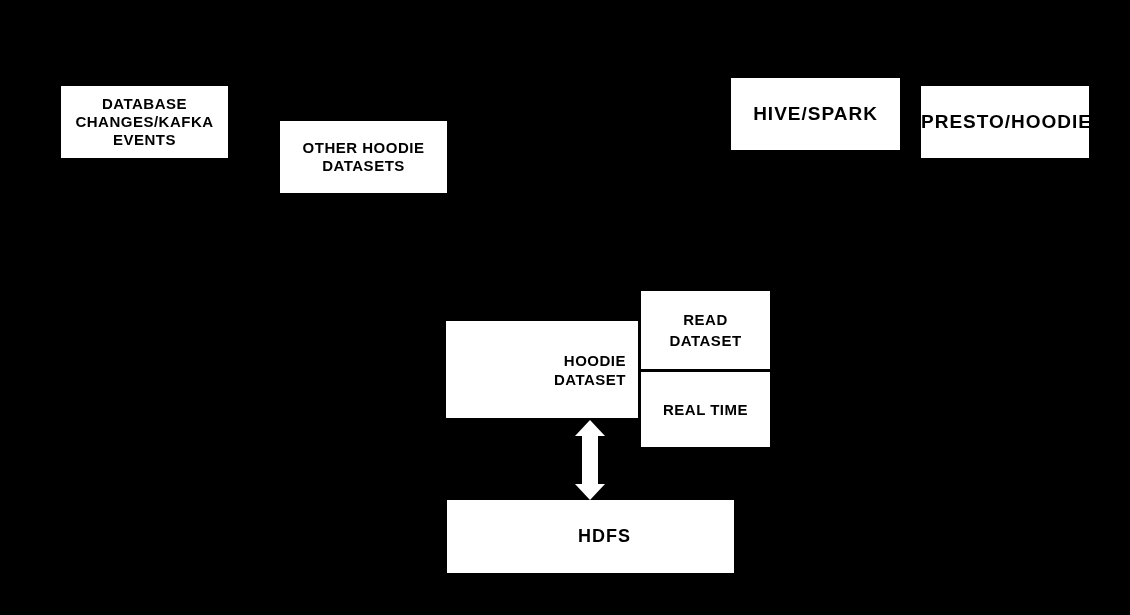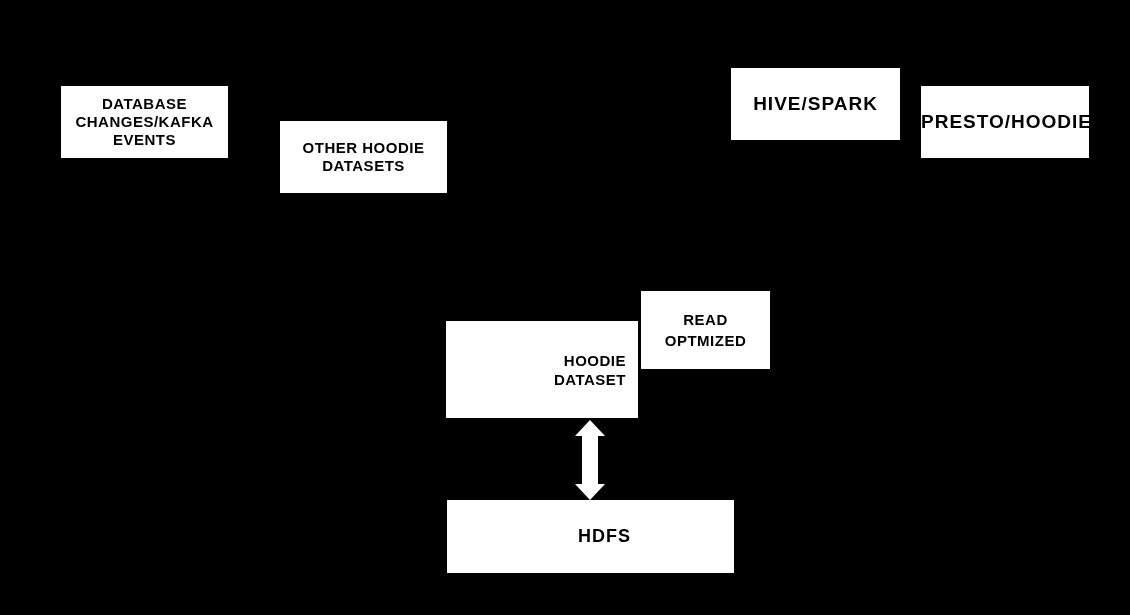--- a/index.html
+++ b/index.html
@@ -30,21 +30,21 @@
   }
   .node .lbl {
     white-space: pre-line;
     display: block;
     width: 100%;
   }
   
   .n-database   { left: 61px;  top: 86px; width: 167px; height: 72px; font-size: 15px; line-height: 18px; }
   .n-other      { left: 280px; top: 86px; width: 167px; height: 72px; font-size: 15px; line-height: 18px; margin-top: 35px; }
   
-  .n-hive       { left: 731px; top: 68px; width: 169px; height: 72px; font-size: 19px; letter-spacing: 1px; }
+  .n-hive       { left: 731px; top: 78px; width: 169px; height: 72px; font-size: 19px; letter-spacing: 1px; }
   .n-presto     { left: 921px; top: 86px; width: 168px; height: 72px; font-size: 19px; letter-spacing: 1px; }
   
   .n-hoodie     { left: 446px; top: 321px; width: 192px; height: 97px; font-size: 15px; line-height: 19px;
                   justify-content: flex-end; text-align: right; padding-right: 12px; }
   .n-read       { left: 641px; top: 291px; width: 129px; height: 78px; font-size: 15px; line-height: 21px; }
   .n-real       { left: 641px; top: 372px; width: 129px; height: 75px; font-size: 15px; }
   
   .n-hdfs       { left: 447px; top: 500px; width: 287px; height: 73px; font-size: 18px; letter-spacing: 1px; padding-left: 28px; }
   
   .arrow-wrap {
@@ -80,23 +80,26 @@
     <span class="lbl">PRESTO/HOODIE</span>
   </div>
 
   <div class="node n-hoodie">
     <span class="lbl">HOODIE
 DATASET</span>
   </div>
 
   <div class="node n-read">
     <span class="lbl">READ
-OPTMIZED</span>
+DATASET</span>
   </div>
 
+  <div class="node n-real">
+    <span class="lbl">REAL TIME</span>
+  </div>
 
   <div class="node n-hdfs">
     <span class="lbl">HDFS</span>
   </div>
 
   <div class="arrow-wrap">
     <svg width="30" height="80" viewBox="0 0 30 80" xmlns="http://www.w3.org/2000/svg">
       <polygon points="15,0 30,16 23,16 23,64 30,64 15,80 0,64 7,64 7,16 0,16" fill="#ffffff"></polygon>
     </svg>
   </div>

